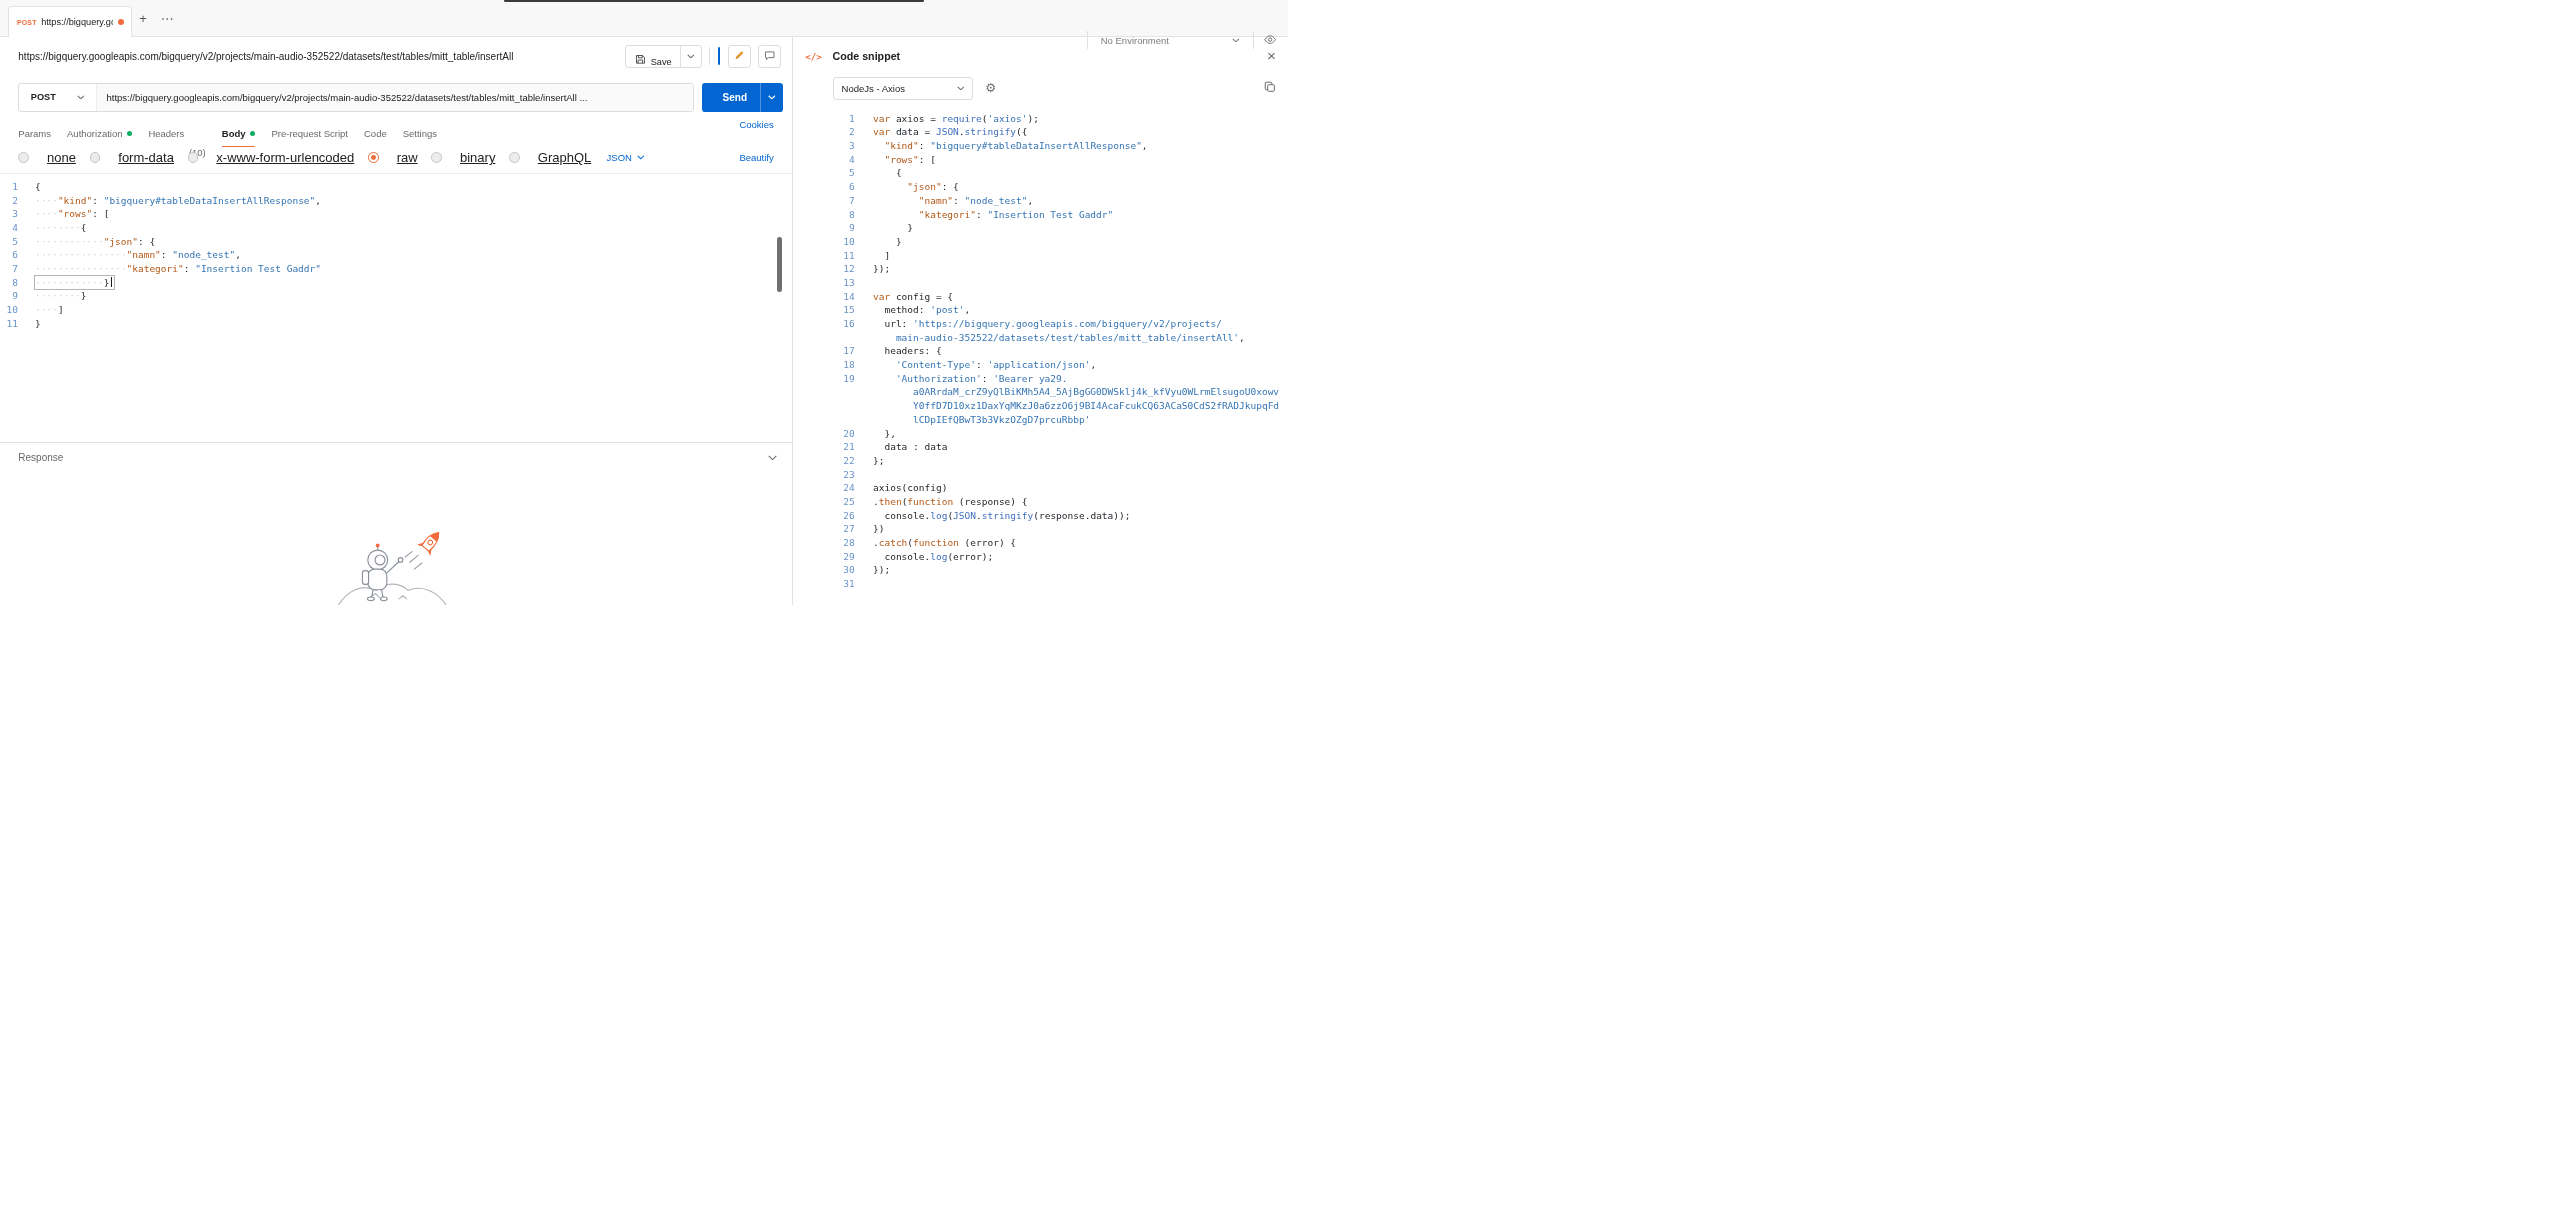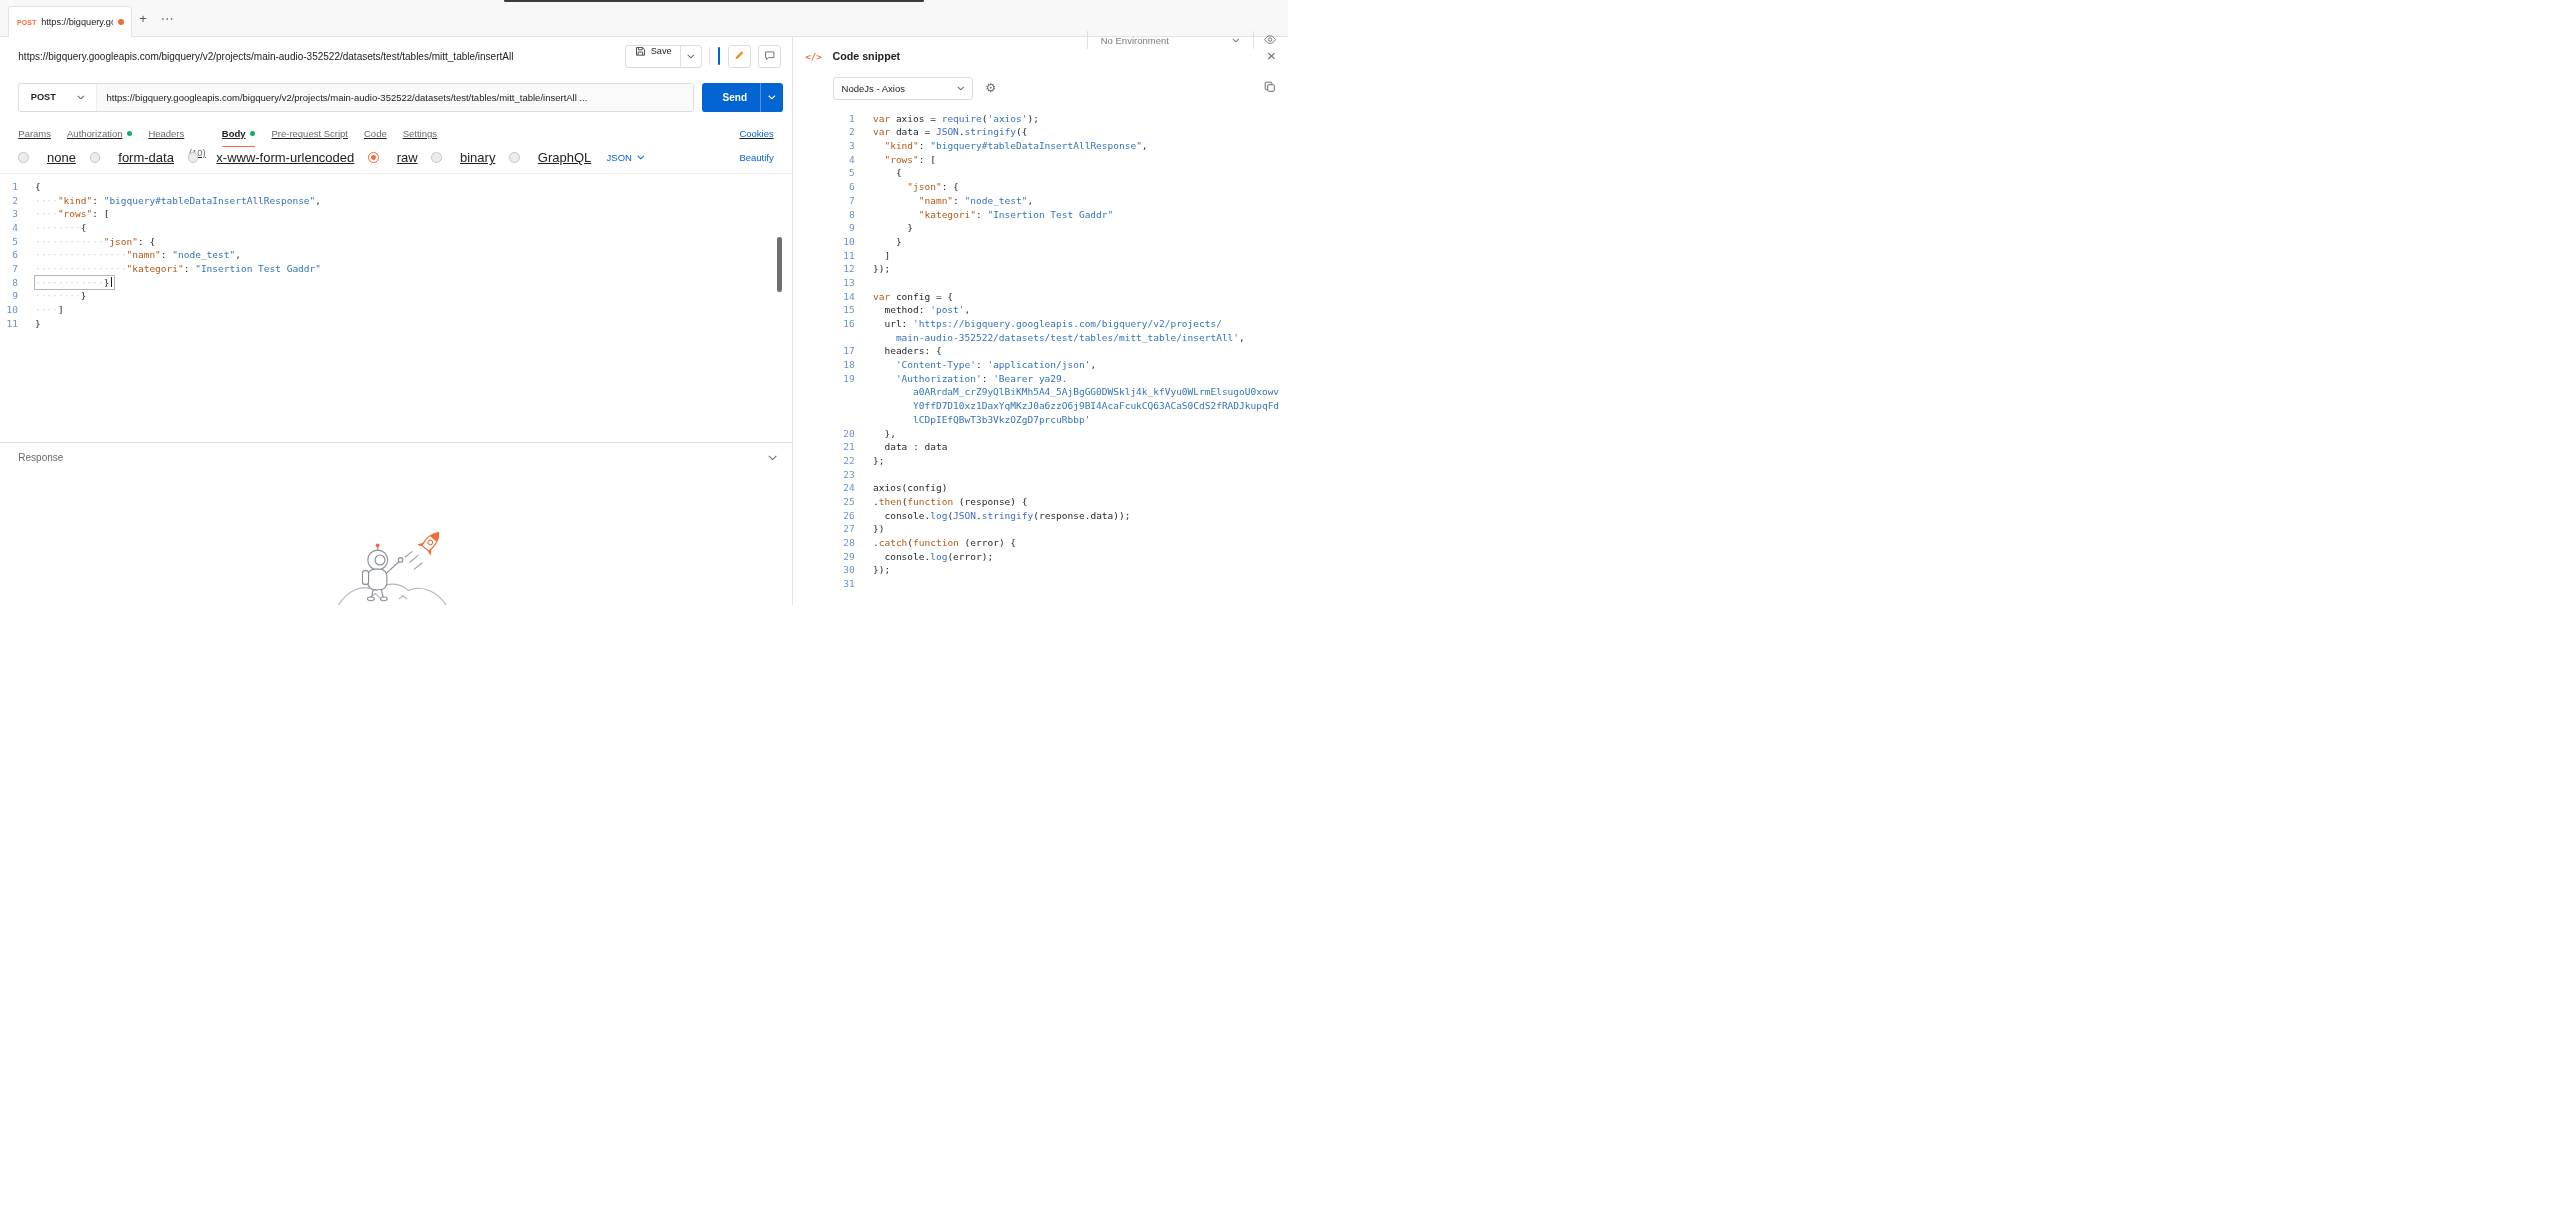--- a/index.html
+++ b/index.html
@@ -25,37 +25,37 @@
   
   .main { flex:1; display:flex; min-height:0; }
   .left { width:792px; flex:0 0 auto; display:flex; flex-direction:column; position:relative; min-height:0; }
   .right { flex:1; border-left:0.8px solid #e3e3e3; display:flex; flex-direction:column; min-width:0; }
 
   
   .req-header { height:38px; flex:0 0 auto; display:flex; align-items:center; justify-content:space-between; padding:0 10.7px 0 18.3px; gap:10.7px; }
   .req-url { font-size:10px; font-weight:500; color:#212121; white-space:nowrap; overflow:hidden; flex:1; }
   .req-actions { display:flex; align-items:center; gap:7.6px; flex:0 0 auto; }
   .save-btn { display:flex; align-items:stretch; background:#fff; border:0.8px solid #dcdcdc; border-radius:3.1px; height:23px; cursor:pointer; }
-  .save-main { display:flex; align-items:flex-start; gap:5.3px; padding:0 8.4px; font-size:9.2px; color:#212121; }
+  .save-main { display:flex; align-items:flex-end; gap:5.3px; padding:0 8.4px; font-size:9.2px; color:#212121; }
   .save-chev { padding:0 6.1px; border-left:0.8px solid #e0e0e0; display:flex; align-items:center; color:#6b6b6b; }
   .blue-indicator { width:2.3px; height:18.3px; border-radius:1.5px; background:#0265d2; }
   .tool-btn { width:23px; height:23px; border:0.8px solid #dcdcdc; border-radius:3.1px; background:#fff; display:flex; align-items:center; justify-content:center; cursor:pointer; color:#6b6b6b; }
 
   
   .builder { display:flex; align-items:center; gap:7.6px; padding:7.6px 9.2px 7.6px 18.3px; flex:0 0 auto; }
   .method-url { flex:1; display:flex; height:29px; border:0.8px solid #dcdcdc; border-radius:3.1px; overflow:hidden; background:#fff; min-width:0; }
   .method-select { display:flex; align-items:center; gap:21.4px; padding:0 11.5px; font-size:9.2px; font-weight:600; color:#212121; border-right:0.8px solid #ededed; cursor:pointer; color:#212121; }
   .method-select .chev { color:#6b6b6b; }
   .url-field { flex:1; display:flex; align-items:center; padding:0 9.2px; font-size:9.5px; color:#212121; background:#fafafa; white-space:nowrap; overflow:hidden; cursor:text; min-width:0; }
   .send-btn { width:81px; height:29px; background:#0265d2; border:none; border-radius:3.1px; display:flex; color:#fff; cursor:pointer; overflow:hidden; padding:0; flex:0 0 auto; }
   .send-main { flex:1; display:flex; align-items:center; justify-content:center; font-size:10px; font-weight:600; color:#fff;padding-left:8px; }
   .send-chev { width:23px; border-left:0.8px solid rgba(255,255,255,.3); display:flex; align-items:center; justify-content:center; color:#fff; }
 
   
-  .req-tabs { display:flex; align-items:center; justify-content:space-between; padding:0 18.3px; height:28px; flex:0 0 auto;text-decoration:underline; }
+  .req-tabs { display:flex; justify-content:space-between; padding:0 18.3px; height:28px; flex:0 0 auto; }
   .req-tabs-list { display:flex; gap:16px; height:100%; }
   .req-tab-item { display:flex; align-items:center; gap:4.6px; font-size:9.5px; color:#696969; position:relative; cursor:pointer; height:100%; }
   .req-tab-item.active { color:#212121; font-weight:600; }
   .req-tab-item.active::after { content:""; position:absolute; bottom:0; left:0; right:0; height:1.5px; background:#f26b3a; border-radius:0.8px; }
   .green-dot { width:5.3px; height:5.3px; border-radius:50%; background:#0caf60; }
   .tab-count { color:#696969;margin-top:38px; }
   .link-text { color:#0265d2; font-size:9.5px; cursor:pointer; }
 
   
   .body-modes { display:flex; align-items:center; justify-content:space-between; padding:3.1px 18.3px 7.6px; flex:0 0 auto; }

